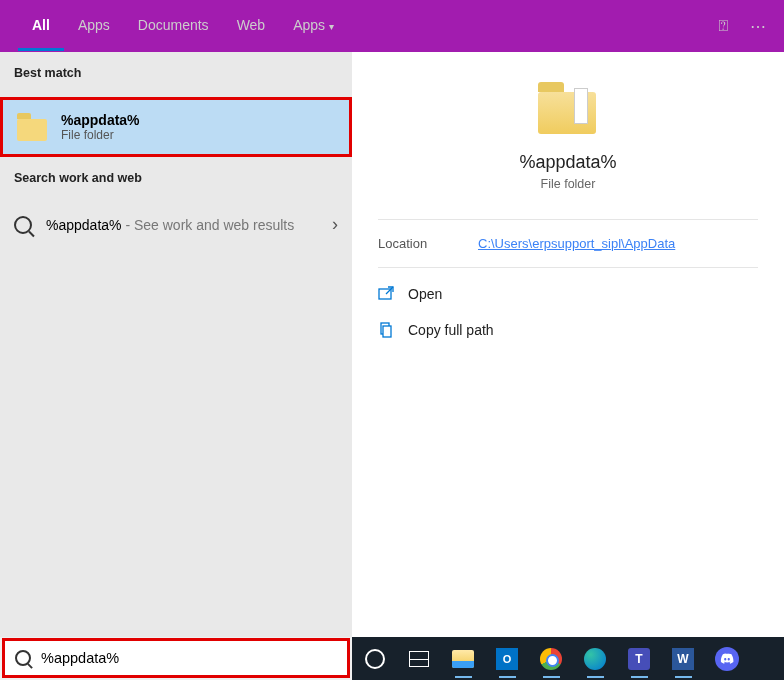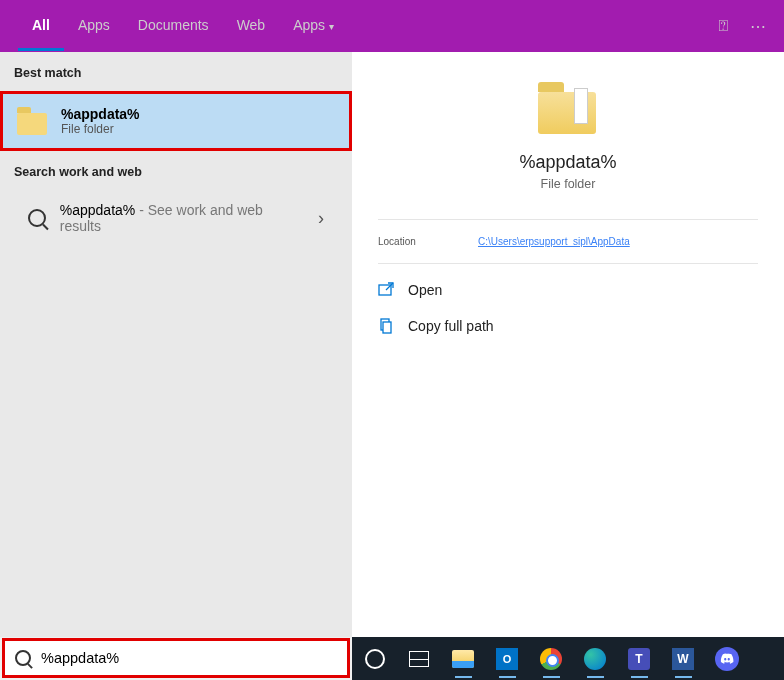--- a/index.html
+++ b/index.html
@@ -8,45 +8,45 @@
 
 .top-tabs { background: #a21caf; height: 52px; display: flex; align-items: center; padding: 0 18px; gap: 0; position: relative; }
 .tab { color: #ccc; font-size: 14px; padding: 15px 14px; cursor: pointer; border-bottom: 3px solid transparent; }
 .tab.active { color: #fff; font-weight: 600; border-bottom: 3px solid #0078d4; }
 .tab .chev { margin-left: 4px; font-size: 10px; }
 .top-right { position: absolute; right: 18px; display: flex; gap: 22px; align-items: center; }
 .top-right span { color: #ccc; font-size: 16px; }
 
 
 .left-pane { position: absolute; top: 52px; left: 0; width: 352px; height: 585px; background: #e9e9e9; }
-.section-label { font-size: 12.5px; font-weight: 600; color: #222; padding: 14px 14px 11px 14px; }
+.section-label { font-size: 12.5px; font-weight: 600; color: #222; padding: 14px 14px 17px 14px; }
 .best-match-item { display: flex; align-items: center; background: #bcdcf4; padding: 12px 14px; gap: 12px; border: 3px solid #e10000; }
 .folder-icon-sm { width: 32px; height: 28px; position: relative; }
 .folder-back { position:absolute; width:30px; height:22px; bottom:0; background:#f5d87c; border-radius:2px; }
 .folder-tab-sm { position:absolute; width:14px; height:6px; top:0; left:0; background:#e8c860; border-radius:2px 2px 0 0; }
 .bm-texts .title { font-size: 14px; font-weight: 600; color: #000; }
 .bm-texts .sub { font-size: 12px; color: #555; }
 
-.web-item { display:flex; align-items:center; padding:12px 28px; gap:14px; cursor:pointer; }
+.web-item { display:flex; align-items:center; padding:12px 14px; gap:14px; cursor:pointer; }
 .web-item .mag { width:18px; height:18px; border:2px solid #333; border-radius:50%; position:relative; }
 .web-item .mag::after { content:''; position:absolute; width:7px; height:2px; background:#333; transform:rotate(45deg); bottom:-3px; right:-5px; }
 .web-item .txt { font-size:14px; color:#000; }
 .web-item .txt .grey { color:#777; }
 .web-item .chev-r { margin-left:auto; color:#555; font-size:18px; }
 
 
 .right-pane { position:absolute; top:52px; left:352px; width:432px; height:585px; background:#fff; padding-top:30px; }
 .big-folder { width:60px; height:52px; margin:0 auto 18px; position:relative; }
 .big-folder .bf-back { position:absolute; width:58px; height:42px; bottom:0; background:linear-gradient(#f7e09a,#f0cc5e); border-radius:3px; }
 .big-folder .bf-tab { position:absolute; width:26px; height:10px; top:0; left:0; background:#e8c860; border-radius:3px 3px 0 0;}
 .big-folder .bf-paper { position:absolute; width:14px; height:36px; background:#fff; right:10px; top:6px; border:1px solid #ccc; }
 .rp-title { text-align:center; font-size:18px; color:#222; }
 .rp-sub { text-align:center; font-size:12.5px; color:#666; margin-top:4px; margin-bottom:28px; }
 .rp-divider { height:1px; background:#e5e5e5; margin:0 26px; }
-.rp-row { display:flex; padding:16px 26px; font-size:10px; color:#555; align-items:center; }
+.rp-row { display:flex; padding:16px 26px; font-size:13px; color:#555; align-items:center; }
 .rp-row .rp-key { width:100px; }
 .rp-row .rp-val { color:#3b82f6; text-decoration:underline; cursor:pointer; }
 
 .actions { padding:8px 18px; }
 .action-item { display:flex; align-items:center; gap:14px; padding:10px 8px; cursor:pointer; font-size:14px; color:#222; }
 .ai-icon { width:16px; height:16px; display:flex; align-items:center; justify-content:center; color:#0078d4; font-size:14px; }
 .ai-icon svg { width:16px; height:16px; }
 
 
 .search-box { position:absolute; left:2px; bottom:2px; width:348px; height:40px; background:#fff; border:3px solid #e10000; display:flex; align-items:center; padding:0 10px; gap:10px; }

